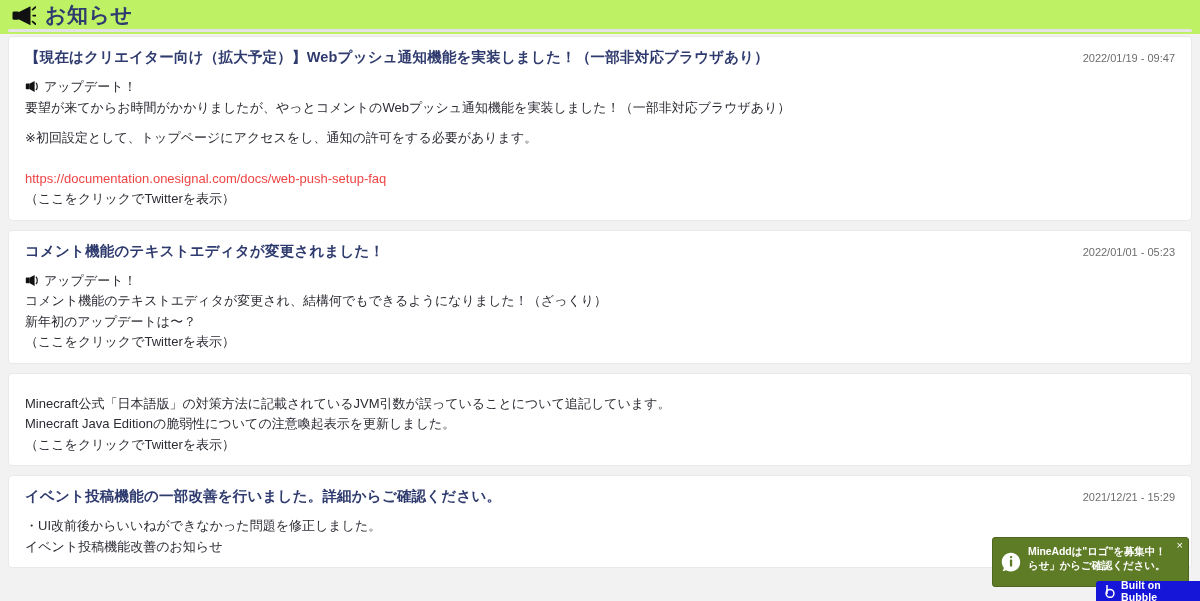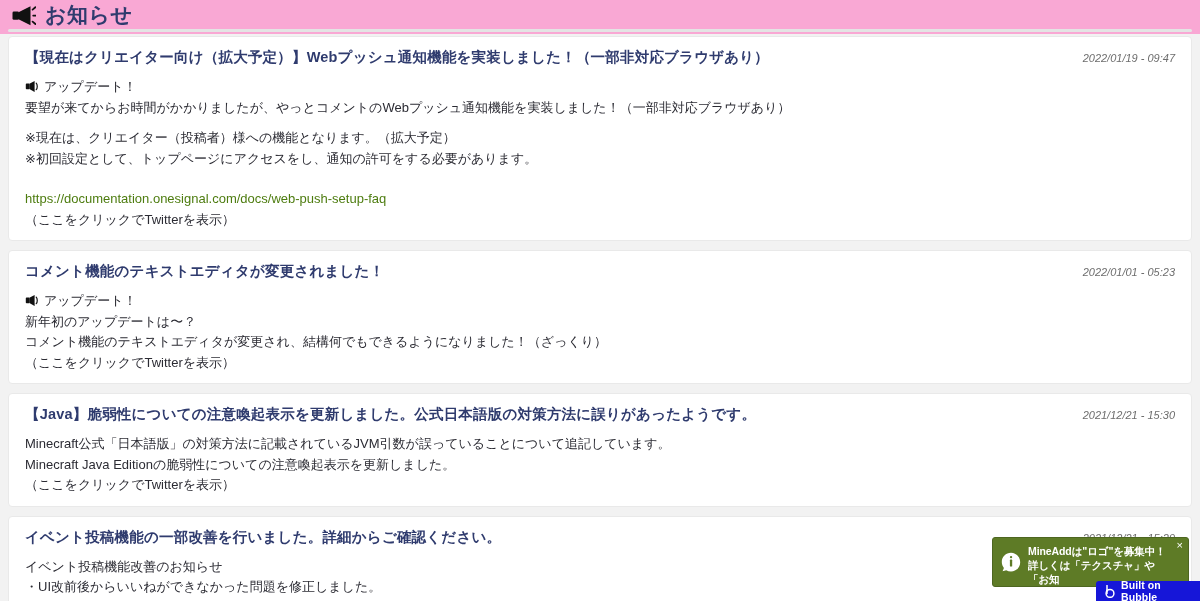--- a/index.html
+++ b/index.html
@@ -20,21 +20,21 @@
     background: #f2f2f2;
   }
 
   
   .page-header {
     position: absolute;
     left: 0;
     top: 0;
     width: 1200px;
     height: 34px;
-    background: #f9a8d4;
+    background: #bef264;
   }
   .header-inner {
     display: flex;
     align-items: center;
     gap: 9px;
     padding-left: 10px;
     height: 30px;
   }
   .megaphone-icon {
     width: 26px;
@@ -93,41 +93,40 @@
     padding-left: 2px;
   }
   .card-date {
     font-size: 11px;
     color: #6d6d6d;
     line-height: 18px;
     white-space: nowrap;
     flex: 0 0 auto;
     padding-top: 2px;
     padding-right: 2px;
-    font-style: italic;
   }
   .card-body {
     margin-top: 10px;
     padding-left: 2px;
     font-size: 13px;
     color: #2b2b33;
     line-height: 20.5px;
   }
   .card-body .line { white-space: pre-wrap; min-height: 20.5px; }
   .card-body .line.blank { height: 10px; min-height: 10px; }
   .speaker-icon {
     display: inline-block;
     vertical-align: -2px;
     width: 15px;
     height: 13px;
     margin-right: 4px;
   }
   .link-line a,
   .link-line {
-    color: #4d7c0f;
+    color: #ef4444;
     text-decoration: none;
   }
   .link-line { cursor: pointer; }
 
   
   .toast {
     position: absolute;
     left: 992px;
     top: 537px;
     width: 197px;
@@ -220,76 +219,70 @@
           <div class="card-date">2022/01/19 - 09:47</div>
         </div>
         <div class="card-body">
           <div class="line"><svg class="speaker-icon" viewBox="0 0 15 13">
               <path d="M9.6 0.9 L4.4 3.8 L4.4 9.0 L9.6 11.9 Z" fill="#111111"></path>
               <rect x="0.8" y="3.6" width="3.8" height="5.6" rx="0.8" fill="#111111"></rect>
               <path d="M11.2 3.2 C12.6 4.6 12.6 8.2 11.2 9.6" stroke="#111111" stroke-width="1.2" fill="none" stroke-linecap="round"></path>
             </svg><span>アップデート！</span></div>
           <div class="line">要望が来てからお時間がかかりましたが、やっとコメントのWebプッシュ通知機能を実装しました！（一部非対応ブラウザあり）</div>
           <div class="line blank"></div>
-          <div class="line">※現在は、クリエイター（投稿者）様への機能となります。（拡大予定）</div>
           <div class="line">※初回設定として、トップページにアクセスをし、通知の許可をする必要があります。</div>
           <div class="line blank"></div>
           <div class="line blank"></div>
           <div class="line link-line">https://documentation.onesignal.com/docs/web-push-setup-faq</div>
           <div class="line">（ここをクリックでTwitterを表示）</div>
         </div>
       </div>
       <div class="card">
         <div class="card-head">
           <div class="card-title">コメント機能のテキストエディタが変更されました！</div>
           <div class="card-date">2022/01/01 - 05:23</div>
         </div>
         <div class="card-body">
           <div class="line"><svg class="speaker-icon" viewBox="0 0 15 13">
               <path d="M9.6 0.9 L4.4 3.8 L4.4 9.0 L9.6 11.9 Z" fill="#111111"></path>
               <rect x="0.8" y="3.6" width="3.8" height="5.6" rx="0.8" fill="#111111"></rect>
               <path d="M11.2 3.2 C12.6 4.6 12.6 8.2 11.2 9.6" stroke="#111111" stroke-width="1.2" fill="none" stroke-linecap="round"></path>
             </svg><span>アップデート！</span></div>
+          <div class="line">コメント機能のテキストエディタが変更され、結構何でもできるようになりました！（ざっくり）</div>
           <div class="line">新年初のアップデートは〜？</div>
-          <div class="line">コメント機能のテキストエディタが変更され、結構何でもできるようになりました！（ざっくり）</div>
           <div class="line">（ここをクリックでTwitterを表示）</div>
         </div>
       </div>
       <div class="card">
-        <div class="card-head">
-          <div class="card-title">【Java】脆弱性についての注意喚起表示を更新しました。公式日本語版の対策方法に誤りがあったようです。</div>
-          <div class="card-date">2021/12/21 - 15:30</div>
-        </div>
         <div class="card-body">
           <div class="line">Minecraft公式「日本語版」の対策方法に記載されているJVM引数が誤っていることについて追記しています。</div>
           <div class="line">Minecraft Java Editionの脆弱性についての注意喚起表示を更新しました。</div>
           <div class="line">（ここをクリックでTwitterを表示）</div>
         </div>
       </div>
       <div class="card">
         <div class="card-head">
           <div class="card-title">イベント投稿機能の一部改善を行いました。詳細からご確認ください。</div>
           <div class="card-date">2021/12/21 - 15:29</div>
         </div>
         <div class="card-body">
+          <div class="line">・UI改前後からいいねができなかった問題を修正しました。</div>
           <div class="line">イベント投稿機能改善のお知らせ</div>
-          <div class="line">・UI改前後からいいねができなかった問題を修正しました。</div>
         </div>
       </div>
     </div>
 
   <div class="toast">
     <svg class="toast-icon" viewBox="0 0 20 20">
       <path d="M10 0.8 C4.9 0.8 0.8 4.9 0.8 10 C0.8 12.2 1.6 14.3 2.9 15.9 L1.6 19.3 L5.2 18.3 C6.6 19.1 8.2 19.5 10 19.5 C15.1 19.5 19.2 15.4 19.2 10.2 C19.2 5 15.1 0.8 10 0.8 Z" fill="#ffffff"></path>
       <rect x="8.9" y="4.0" width="2.3" height="2.3" rx="1.1" fill="#5e7b26"></rect>
       <rect x="8.9" y="7.6" width="2.3" height="7.0" rx="0.6" fill="#5e7b26"></rect>
     </svg>
     <div class="toast-text">
       <div>MineAddは"ロゴ"を募集中！</div>
-      <div>詳しくは「テクスチャ」や「お知</div>
       <div>らせ」からご確認ください。</div>
     </div>
     <div class="toast-close">×</div>
   </div>
 
   <div class="bubble-badge">
     <svg class="bubble-logo" viewBox="0 0 12 13">
       <path d="M3.0 0.6 L3.0 6.0" stroke="#ffffff" stroke-width="1.5" stroke-linecap="round" fill="none"></path>
       <circle cx="6.0" cy="8.4" r="3.9" fill="none" stroke="#ffffff" stroke-width="1.5"></circle>
       <path d="M3.0 5.2 L3.0 8.4" stroke="#ffffff" stroke-width="1.5" stroke-linecap="round" fill="none"></path>

